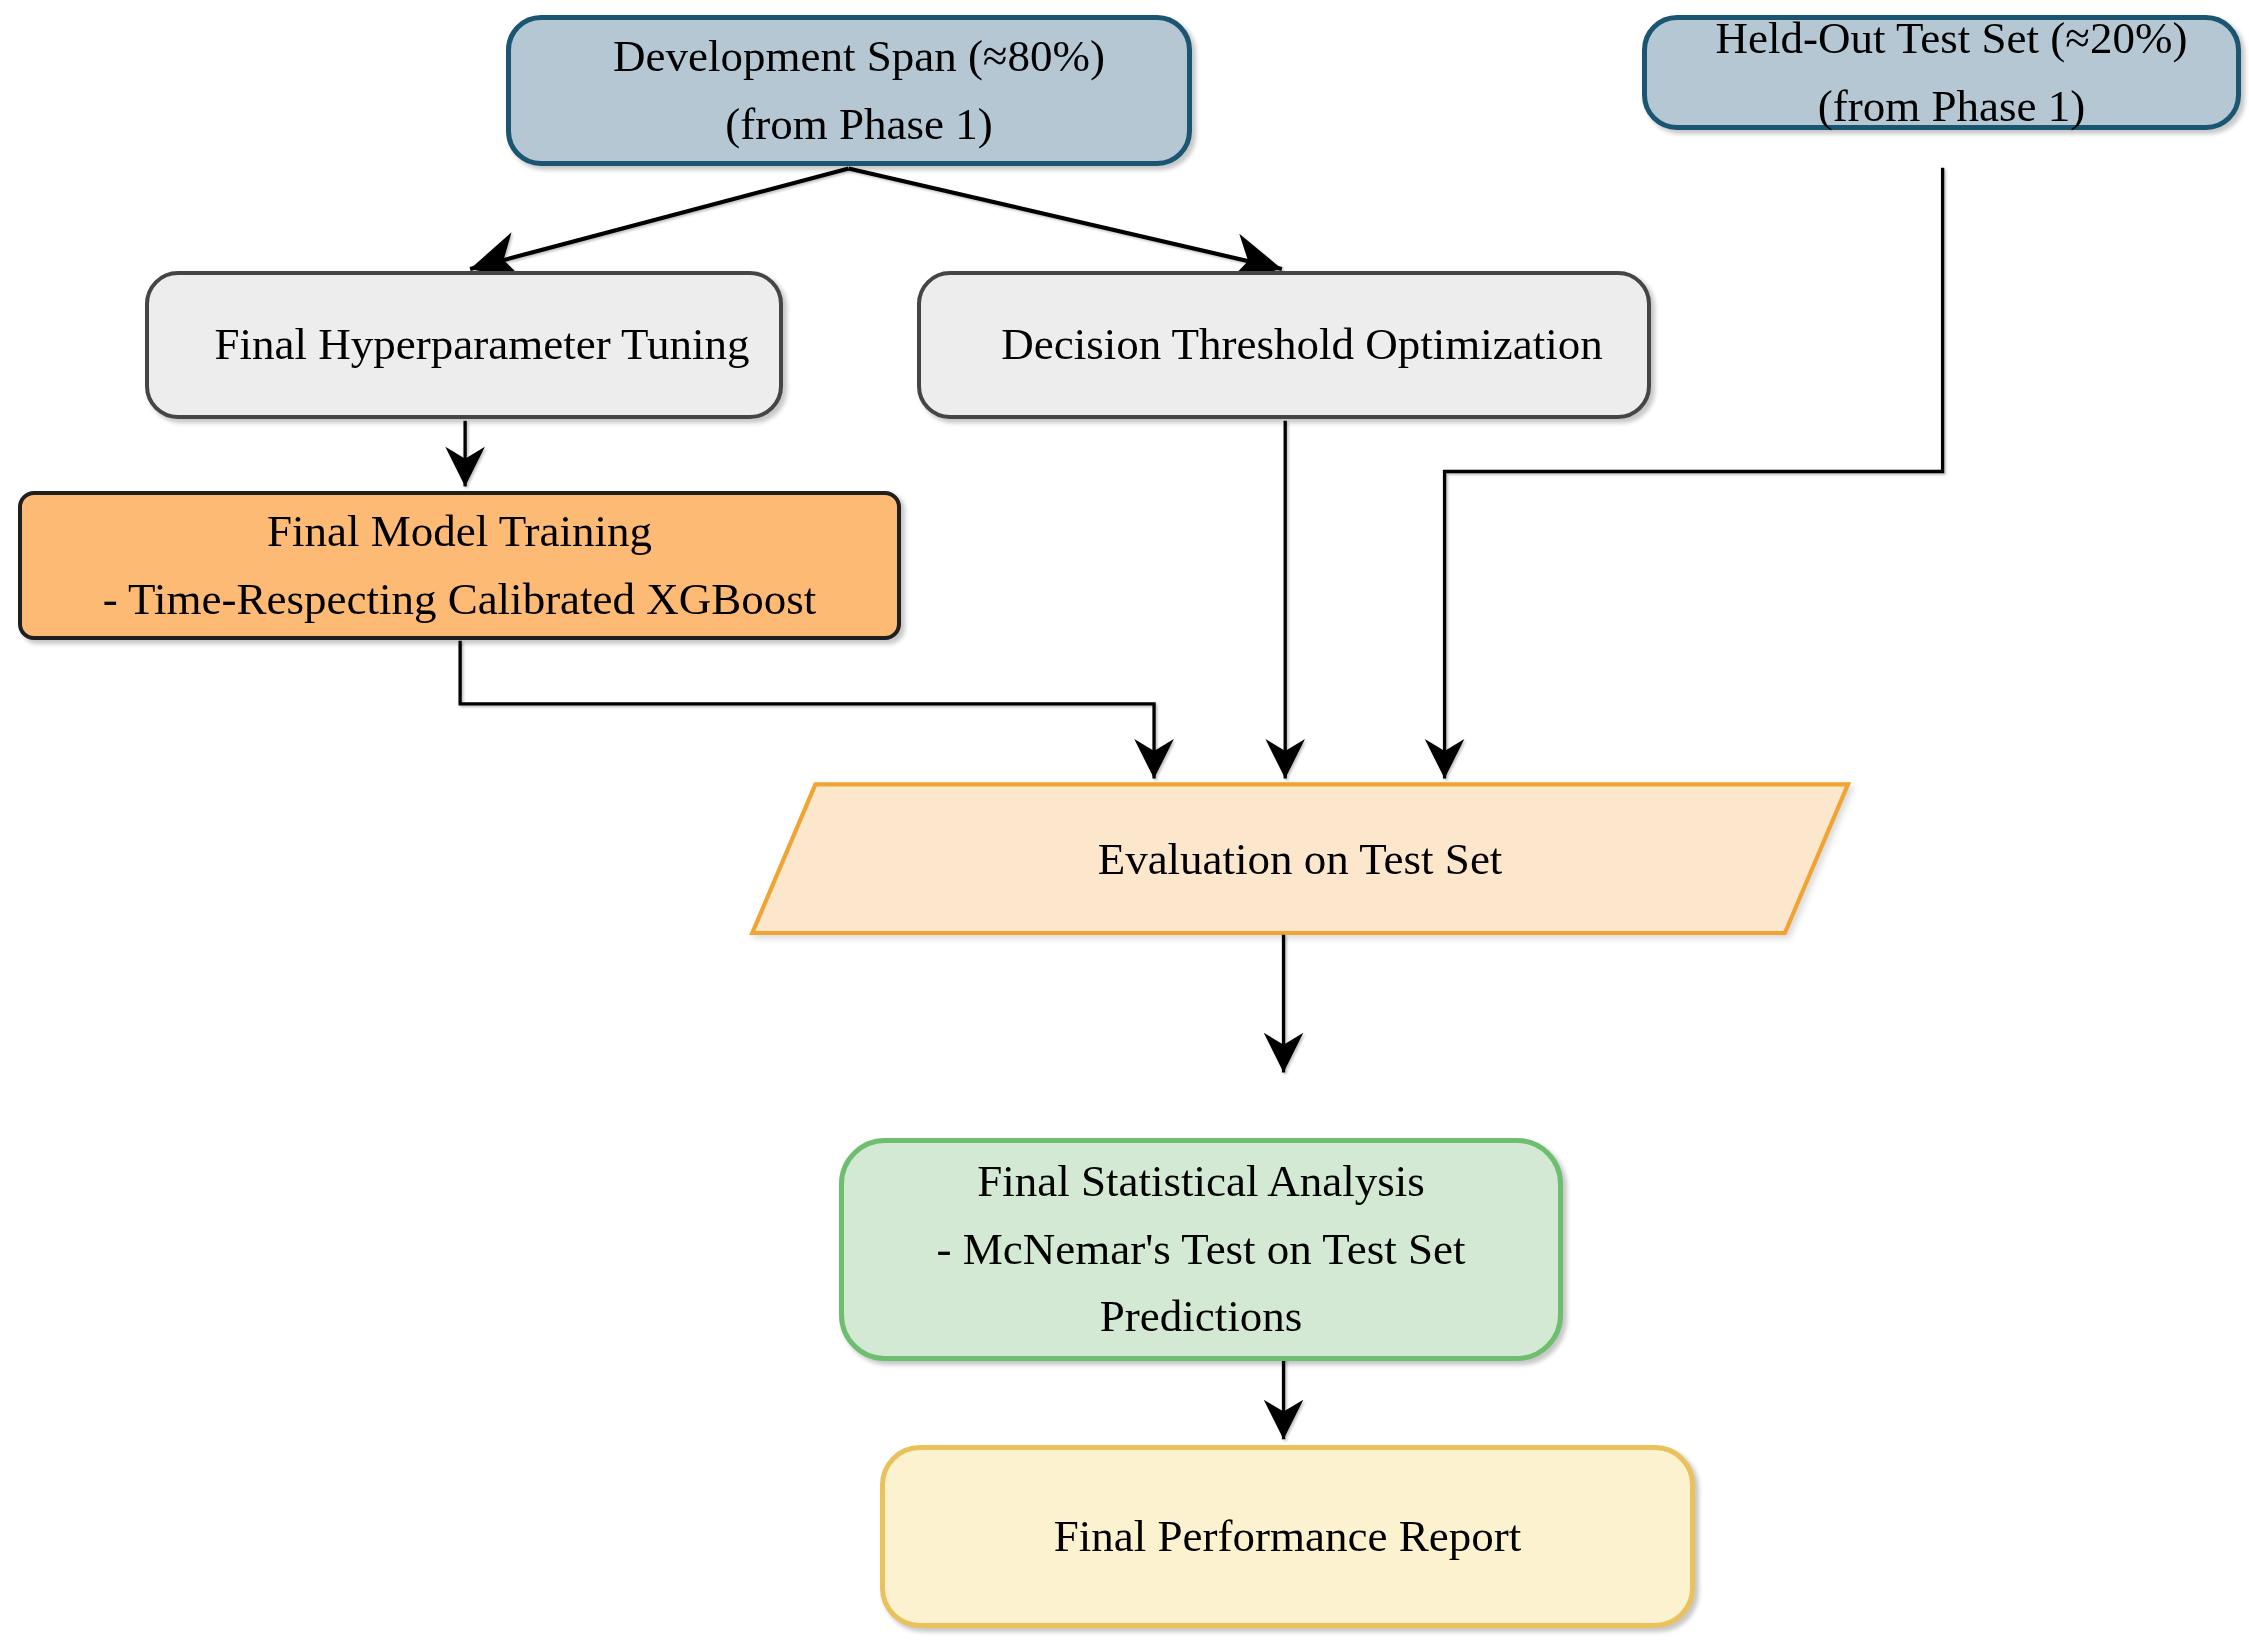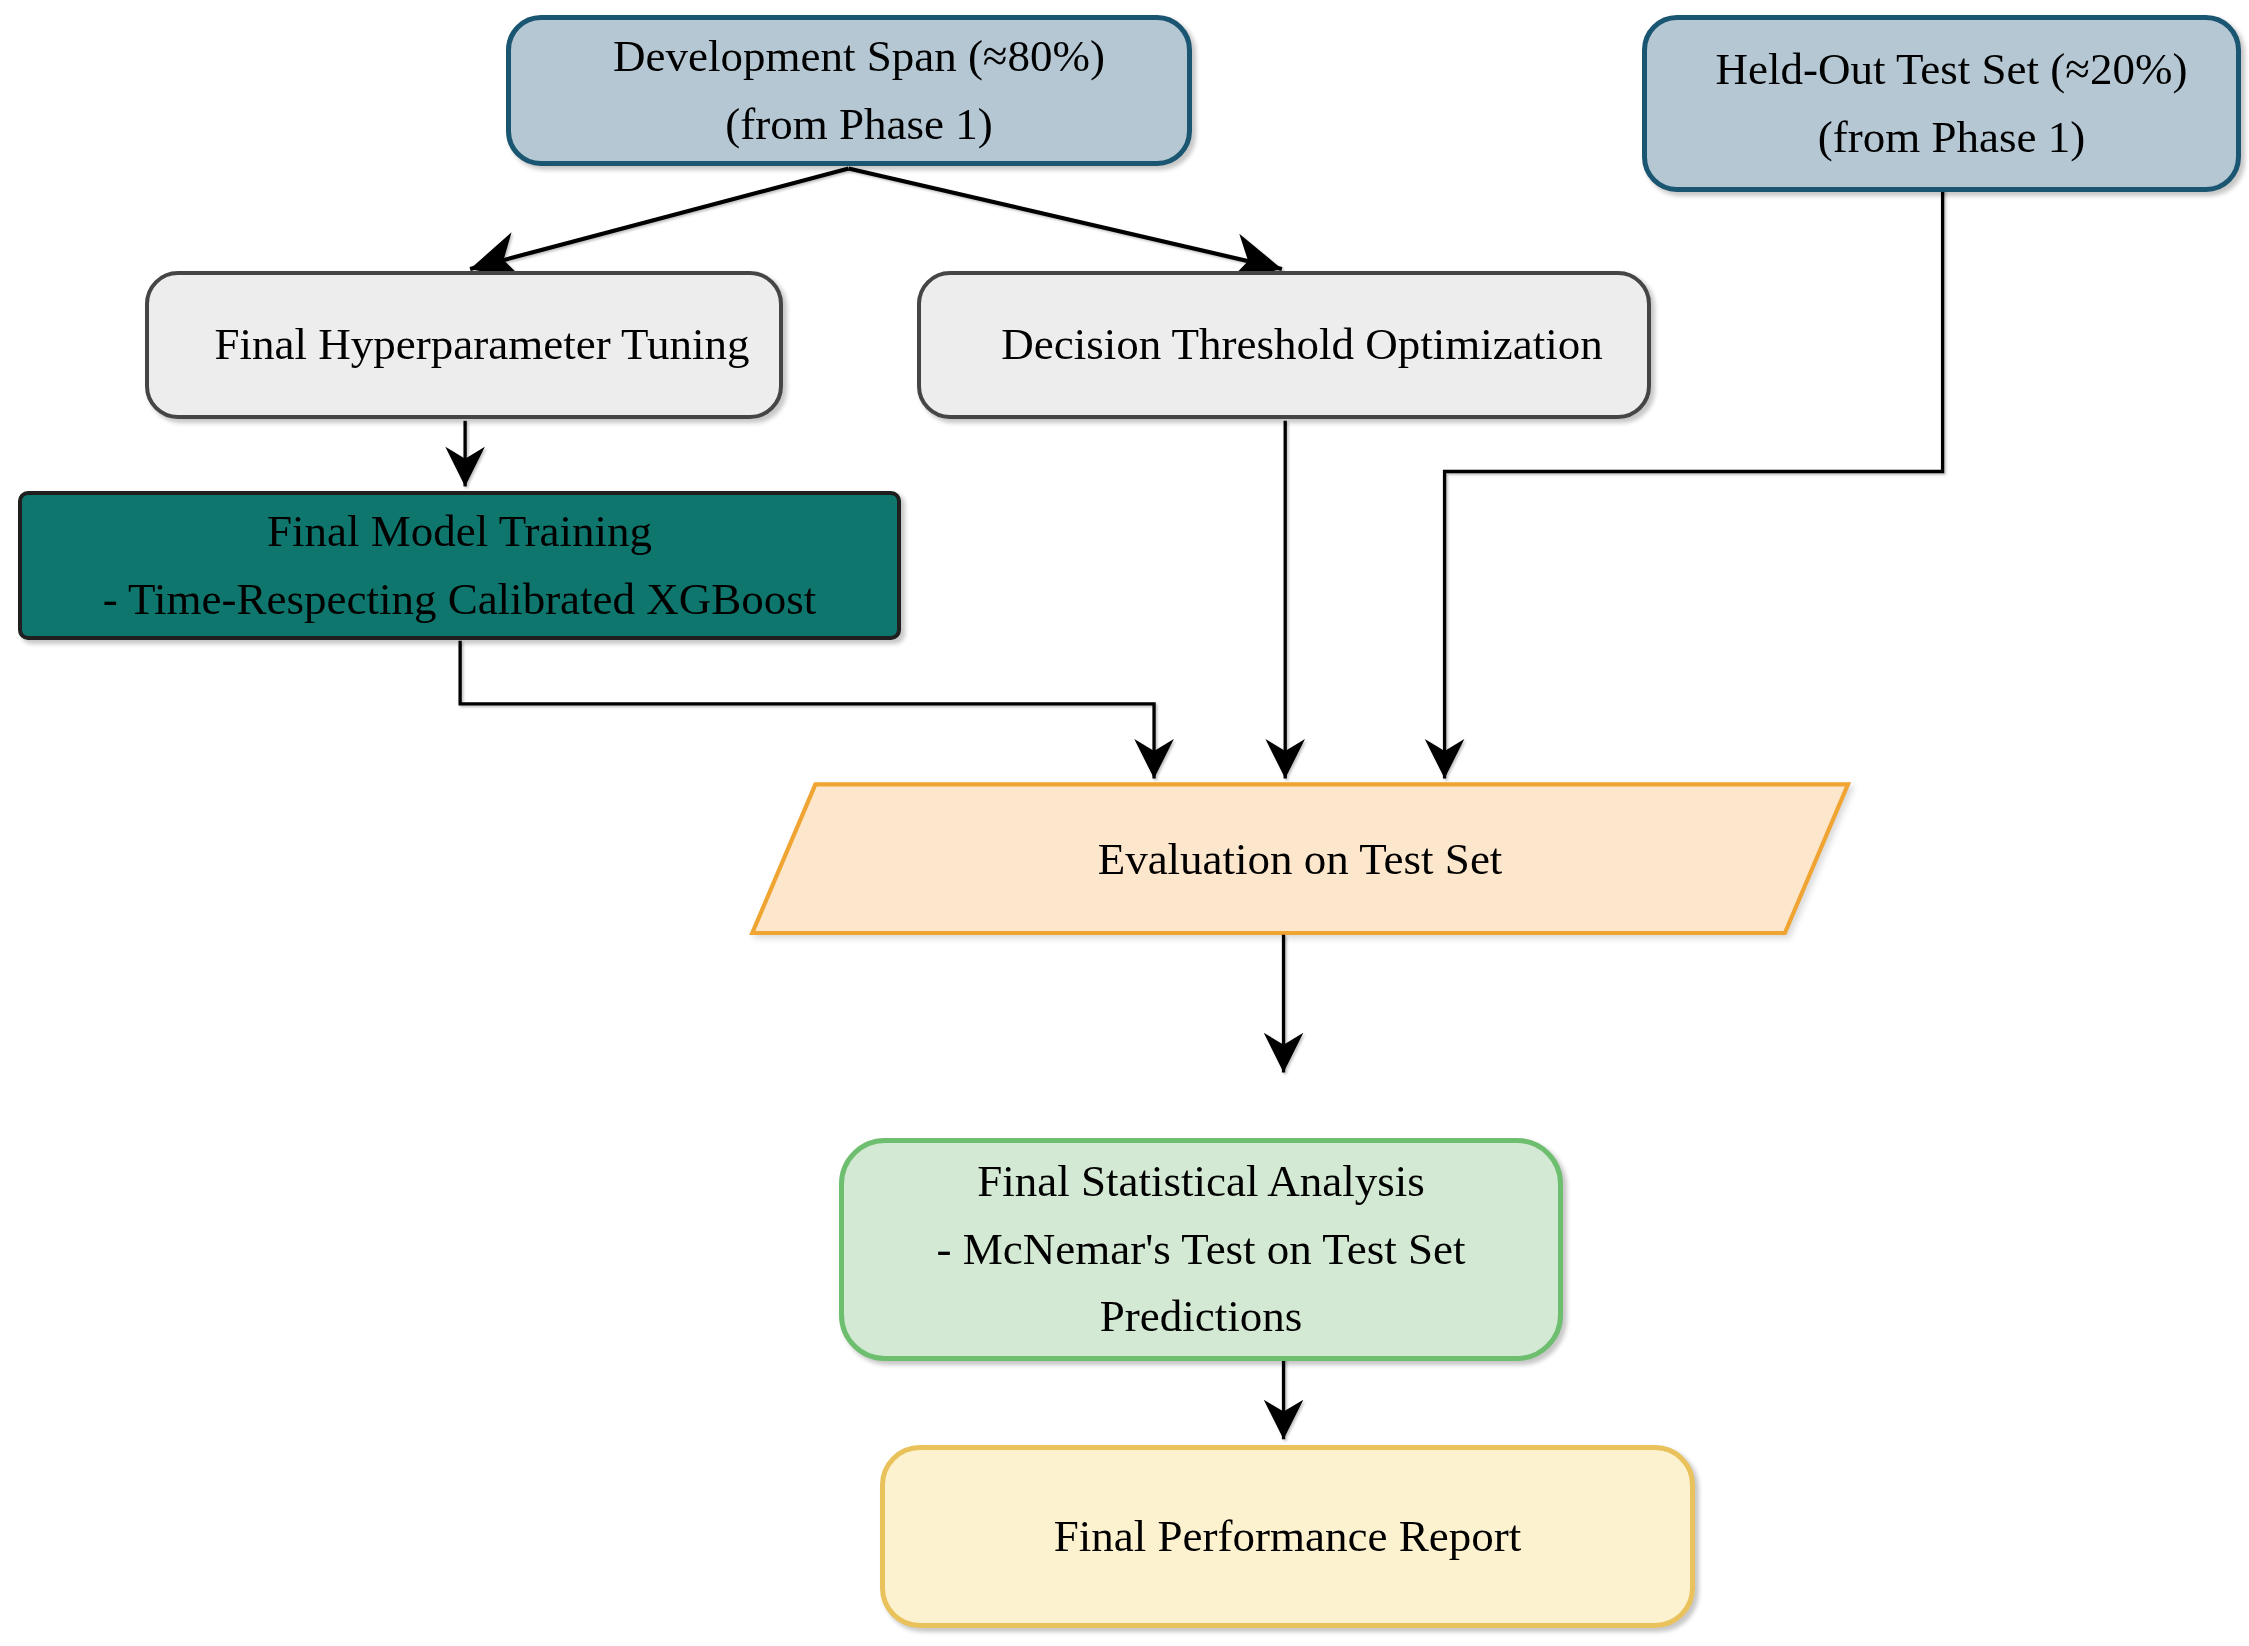--- a/index.html
+++ b/index.html
@@ -36,41 +36,41 @@
     border-radius: 35px;
     padding-left: 20px;
   }
   .gray-box {
     background: #ededed;
     border: 4.2px solid #454545;
     border-radius: 33px;
     padding-left: 36px;
   }
   .blue-box {
-    background: #0f766e;
+    background: #fdba74;
     border: 4.2px solid #1f1f1f;
-    border-radius: 10px;
+    border-radius: 16px;
   }
   .green-box {
     background: #d3e9d3;
     border: 5px solid #6dbe6e;
     border-radius: 46px;
   }
   .yellow-box {
     background: #fcf2cf;
     border: 5px solid #eac25c;
     border-radius: 40px;
   }
   .eval-label {
     background: transparent;
     border: none;
   }
   
   #n-dev     { left: 506px;  top: 15px;   width: 686px;  height: 151px; }
-  #n-held    { left: 1642px; top: 15px;   width: 599px;  height: 177px; }
+  #n-held    { left: 1642px; top: 15px;   width: 599px;  height: 115px; }
   #n-hyper   { left: 145px;  top: 271px;  width: 638px;  height: 148px; }
   #n-dec     { left: 917px; top: 271px;  width: 734px;  height: 148px; }
   #n-model   { left: 18px;   top: 491px;  width: 883px; height: 149px; }
   #n-eval    { left: 752px;  top: 785px;  width: 1096px; height: 149px; }
   #n-stats   { left: 839px; top: 1138px; width: 724px; height: 223px; }
   #n-report  { left: 880px; top: 1445px; width: 815px;  height: 183px; font-family: Liberation Serif, serif; }
 </style>
 </head>
 <body>
 

